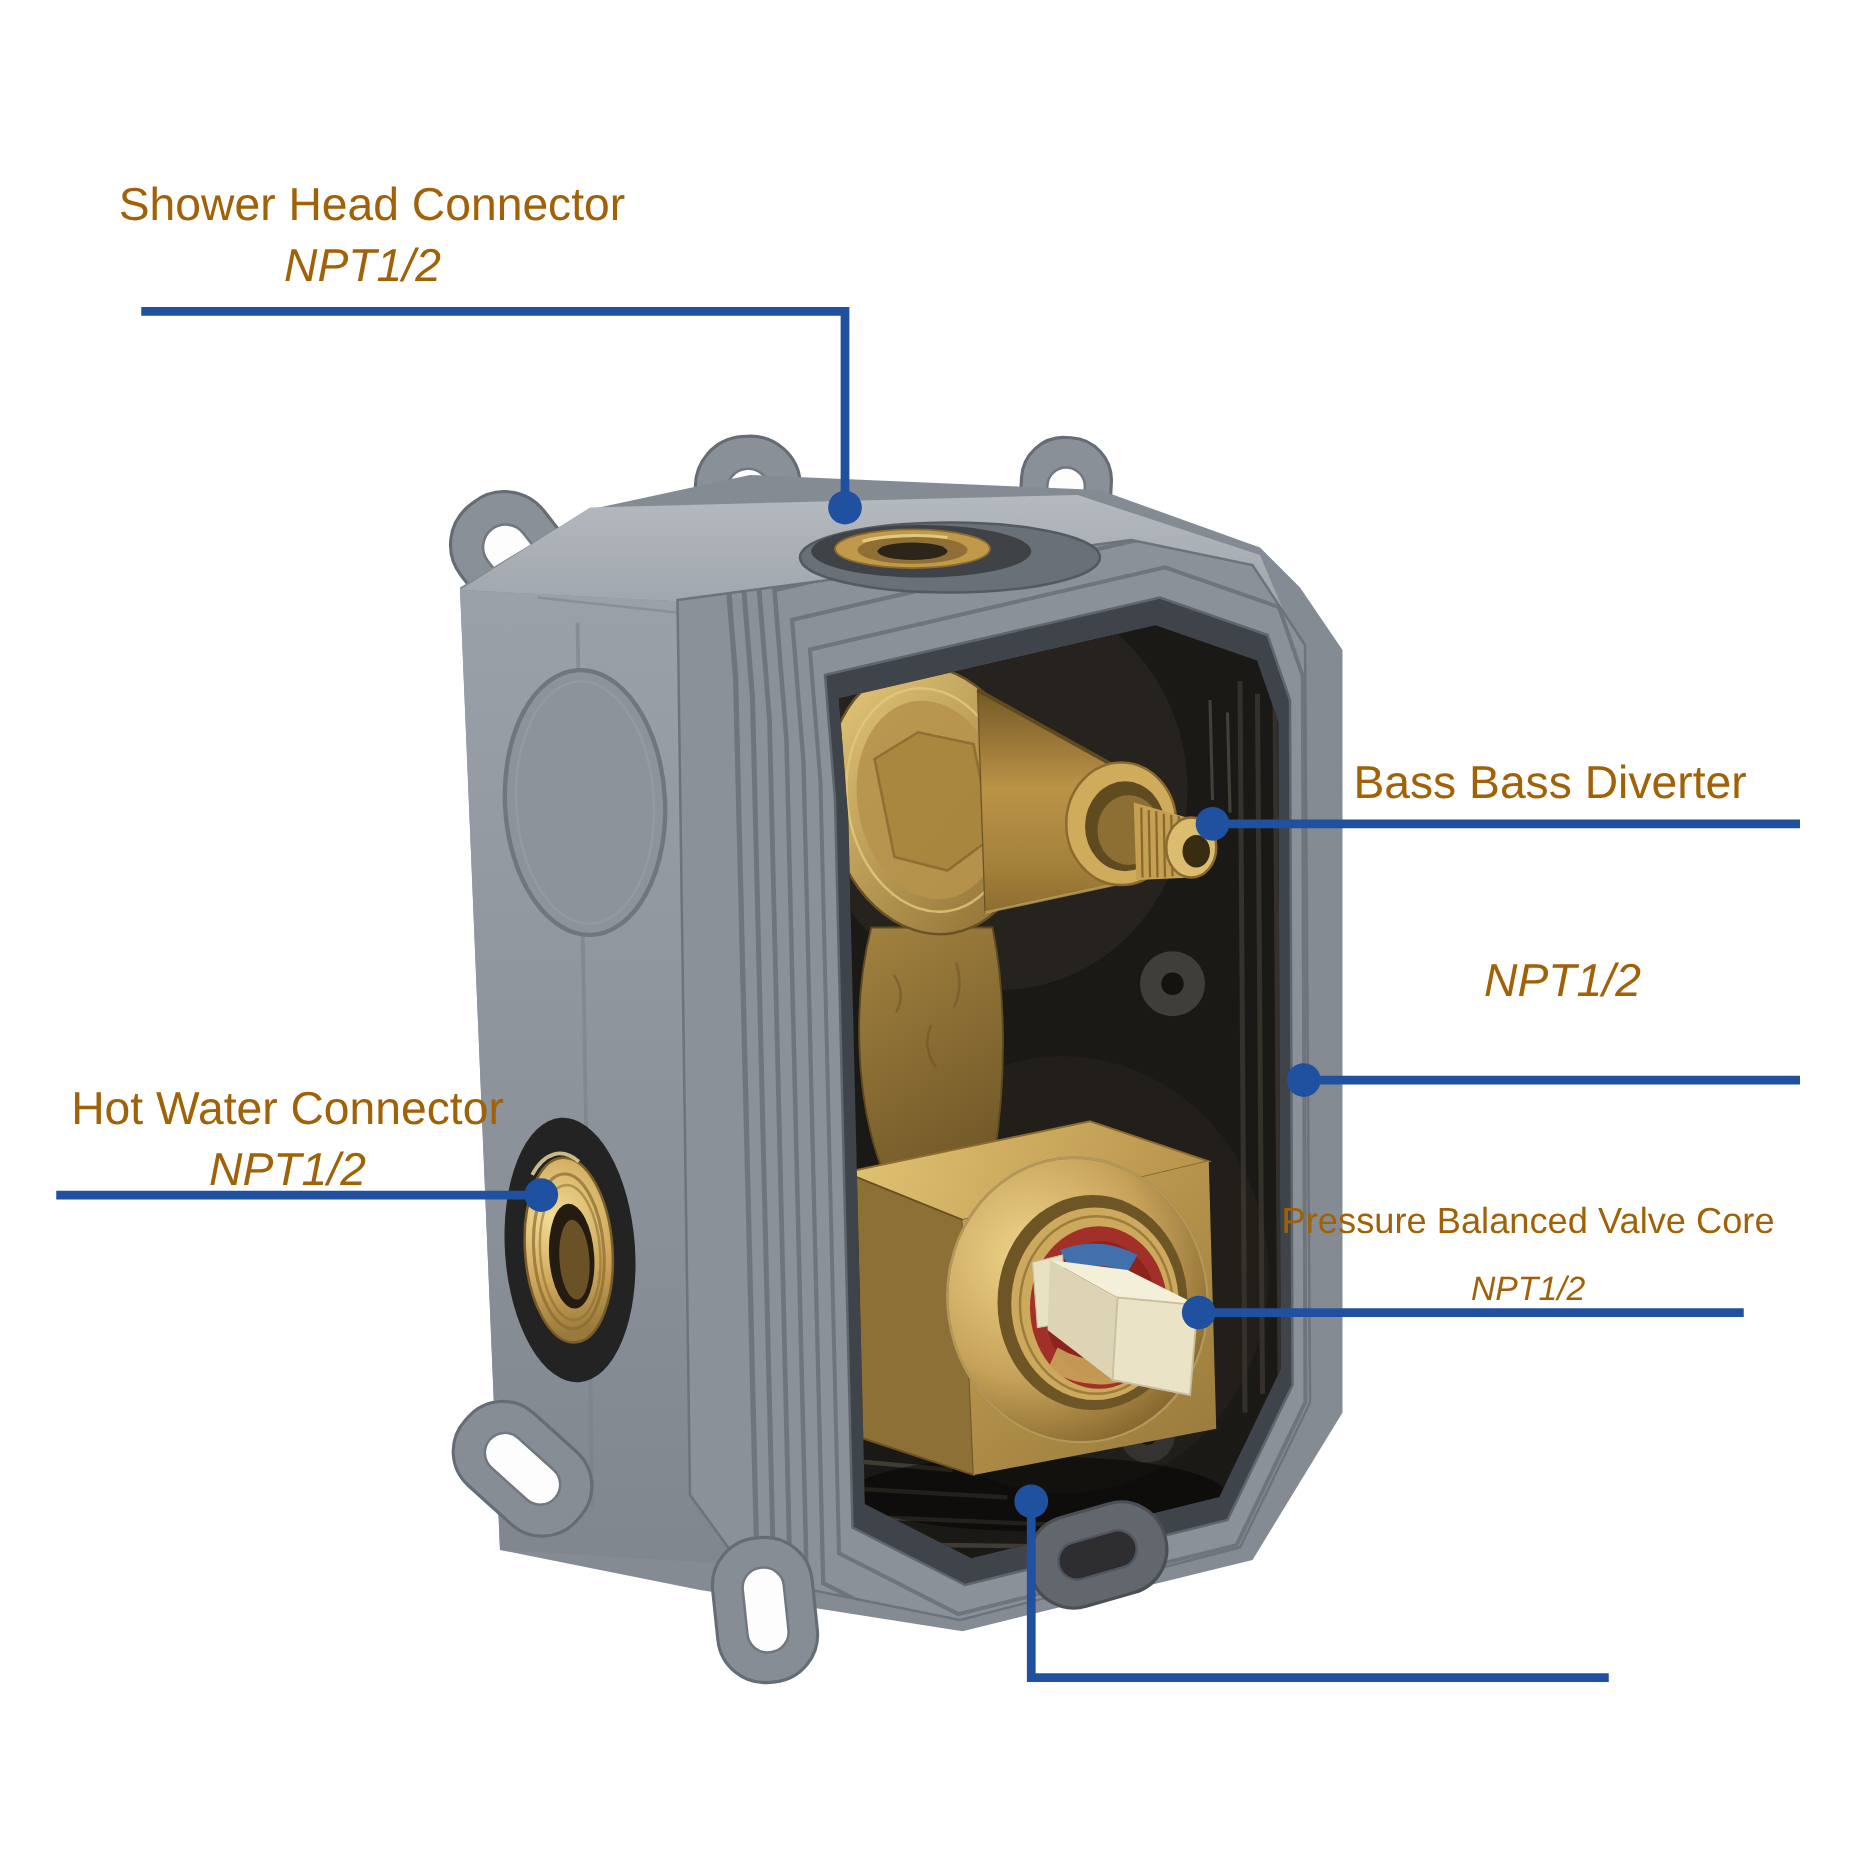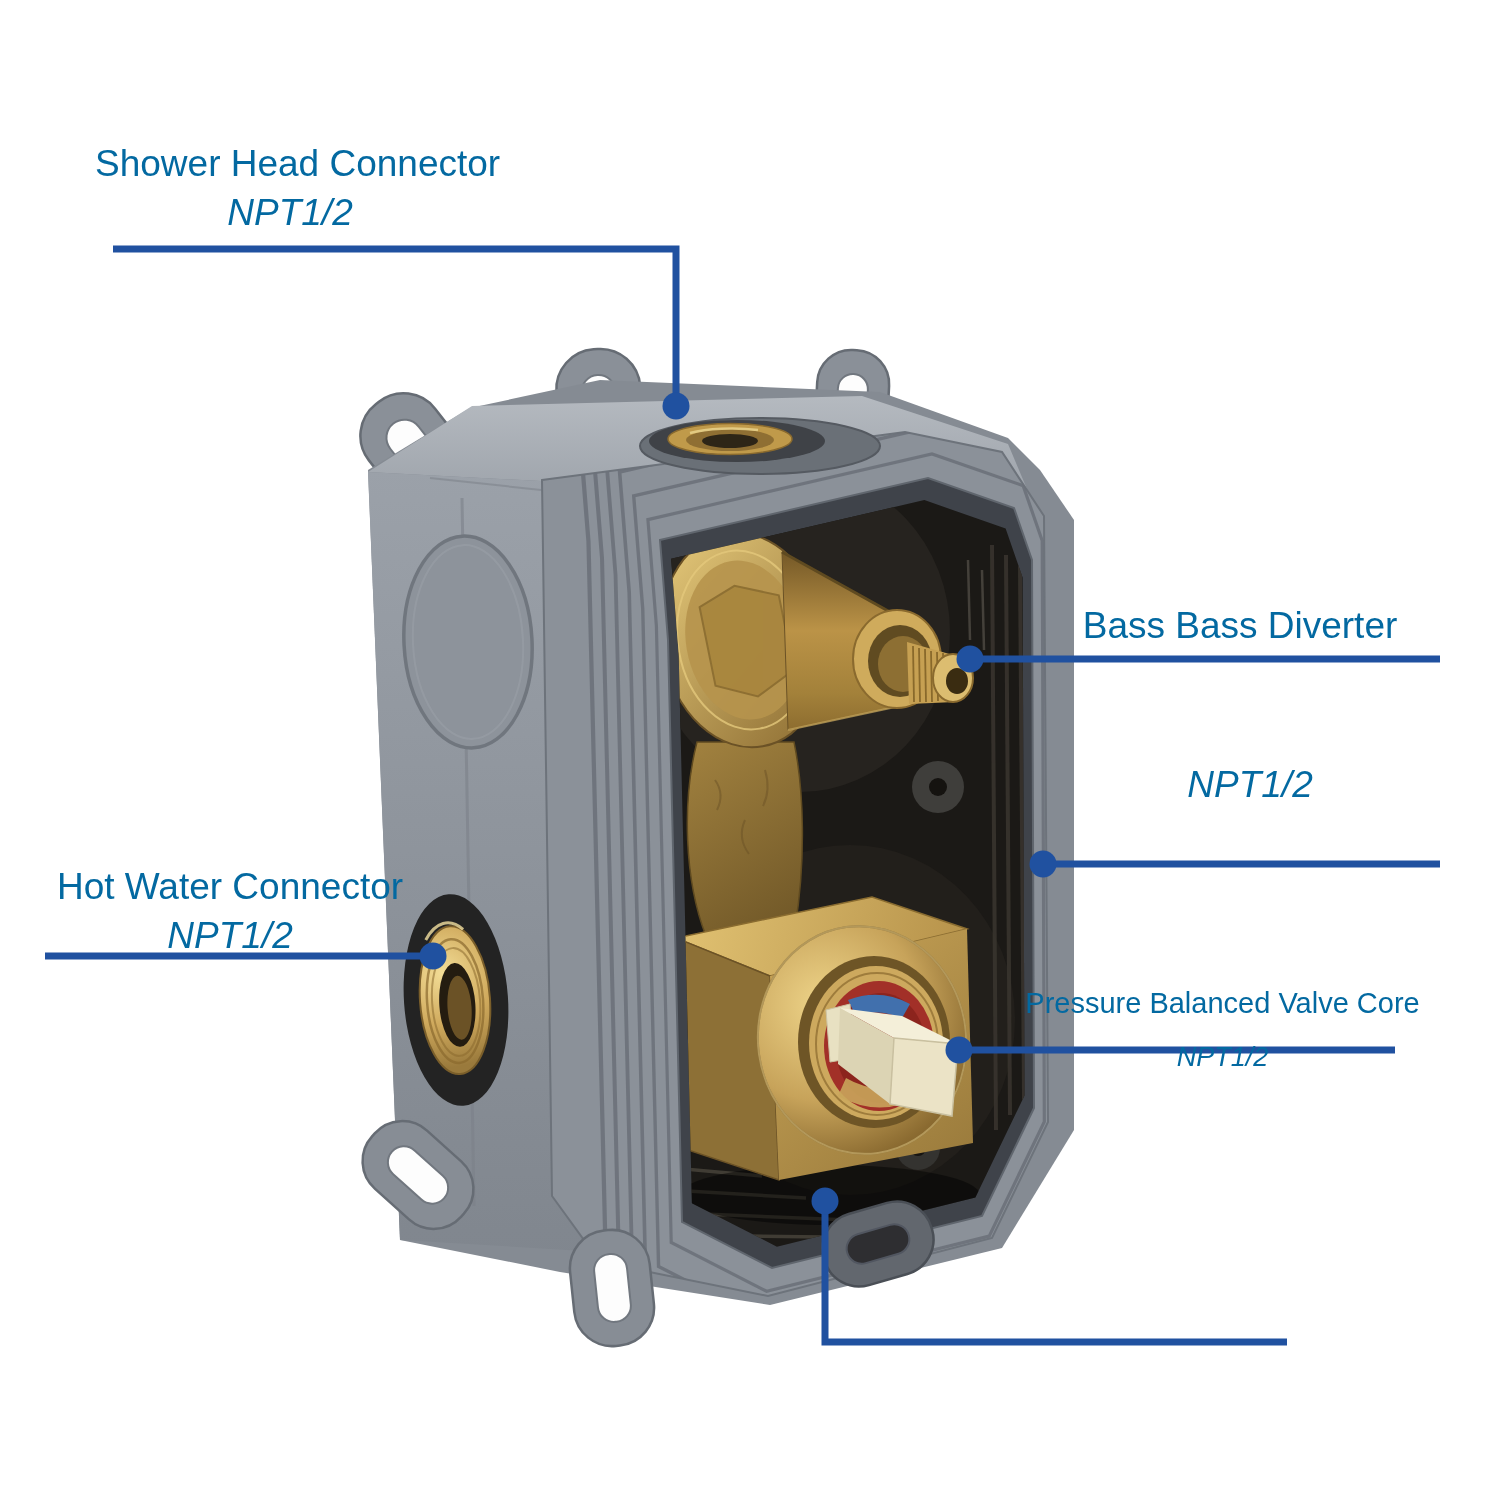--- a/index.html
+++ b/index.html
@@ -1,22 +1,22 @@
 <!DOCTYPE html>
 <html><head>
 <meta charset="utf-8">
 <style>
   html,body{margin:0;padding:0;background:#ffffff;}
   .canvas{position:relative;width:1500px;height:1500px;background:#ffffff;overflow:hidden;
           font-family:"Liberation Sans",sans-serif;color:#1c1c1c;}
   svg.scene{position:absolute;left:0;top:0;}
-  .label{position:absolute;text-align:center;color:#0369a1;}
+  .label{position:absolute;text-align:center;color:#a16207;}
   .label .t{font-size:37px;line-height:1.2;white-space:nowrap;}
   .label .s{font-size:37px;line-height:1.2;margin-top:5px;white-space:nowrap;font-style:italic;}
-  .label.small .t{font-size:29px;line-height:1.2;margin-top:26px;}
+  .label.small .t{font-size:29px;line-height:1.2;}
   .label.small .s{font-size:27px;margin-top:20px;}
 </style>
 </head>
 <body>
 
 <div class="canvas">
 
   <svg class="scene" width="1500" height="1500" viewBox="0 0 1500 1500">
     <defs>
       <linearGradient id="gTop" x1="0" y1="390" x2="0" y2="535" gradientUnits="userSpaceOnUse">

